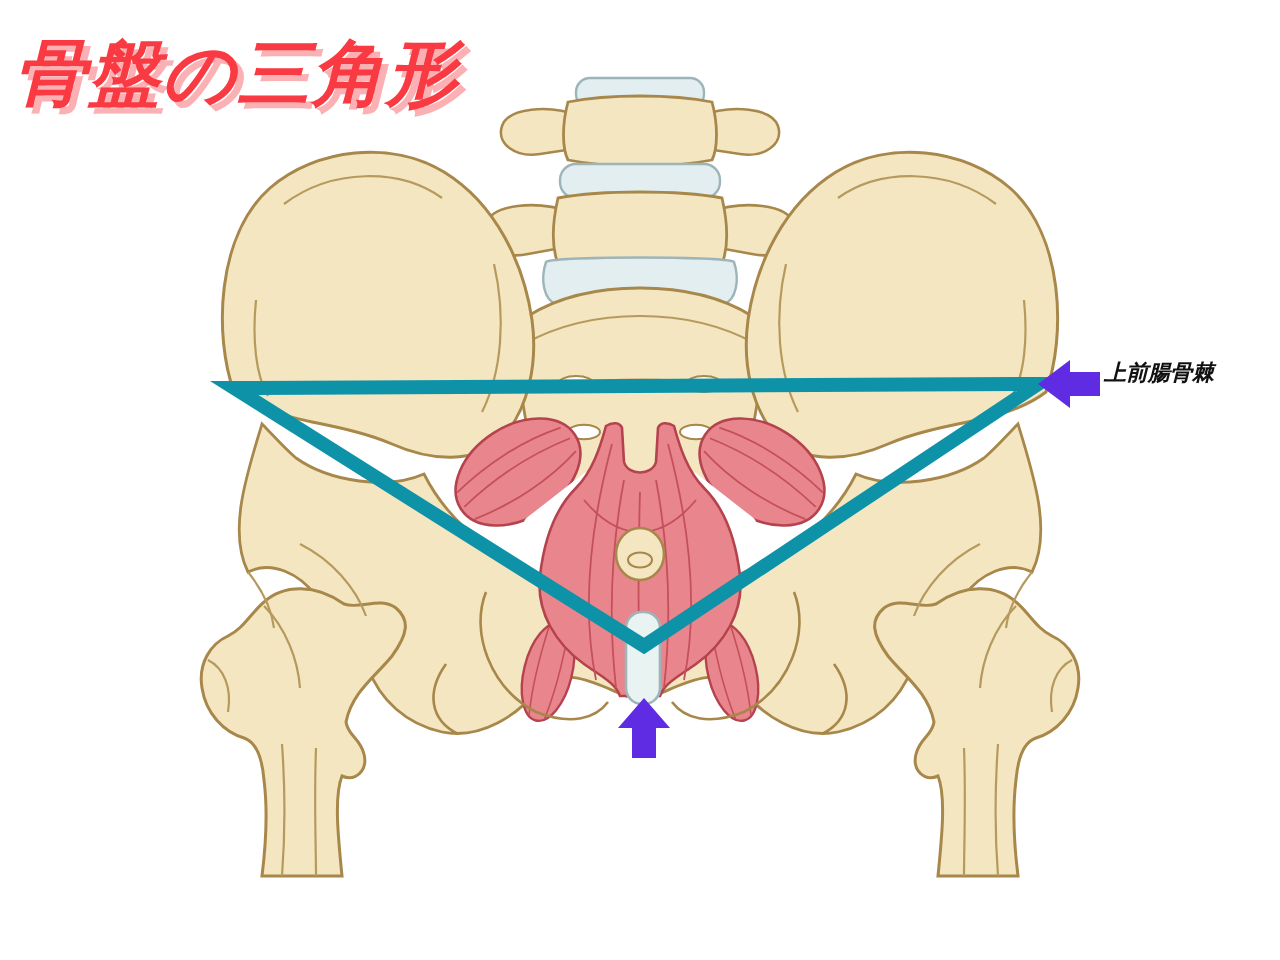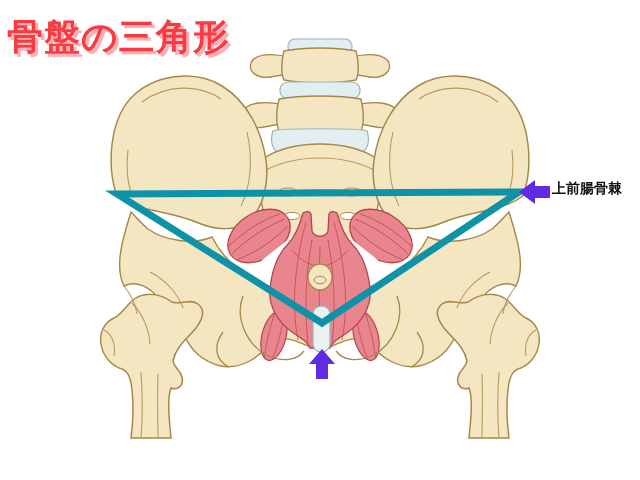--- a/index.html
+++ b/index.html
@@ -1,26 +1,27 @@
 <!DOCTYPE html>
 <html><head>
 <meta charset="utf-8">
 <style>
   html,body{margin:0;padding:0;background:#fff;}
   #stage{
     position:relative;width:640px;height:480px;overflow:hidden;background:#ffffff;
     font-family:"DejaVu Sans","Liberation Sans",sans-serif;
+    font-style:italic;
   }
   #stage svg{position:absolute;left:0;top:0;}
   .overlay-label{position:absolute;color:#111;font-weight:700;line-height:1;}
   #title{
     position:absolute;left:7px;top:13px;font-size:36px;font-weight:800;letter-spacing:1px;
     color:#fa3a43;text-shadow:3px 3px 0 #fbb0b4;white-space:nowrap;
   }
-  #label-asis{left:552px;top:181px;font-size:14px;letter-spacing:0px;white-space:nowrap;}
+  #label-asis{left:552px;top:181px;font-size:11px;letter-spacing:0px;white-space:nowrap;}
   #label-pubis{left:260px;top:373px;width:125px;text-align:center;font-size:21px;letter-spacing:2px;}
 </style>
 </head>
 <body>
 
 <div id="stage">
 
 <svg width="640" height="480" viewBox="0 0 640 480">
   <defs>
 

